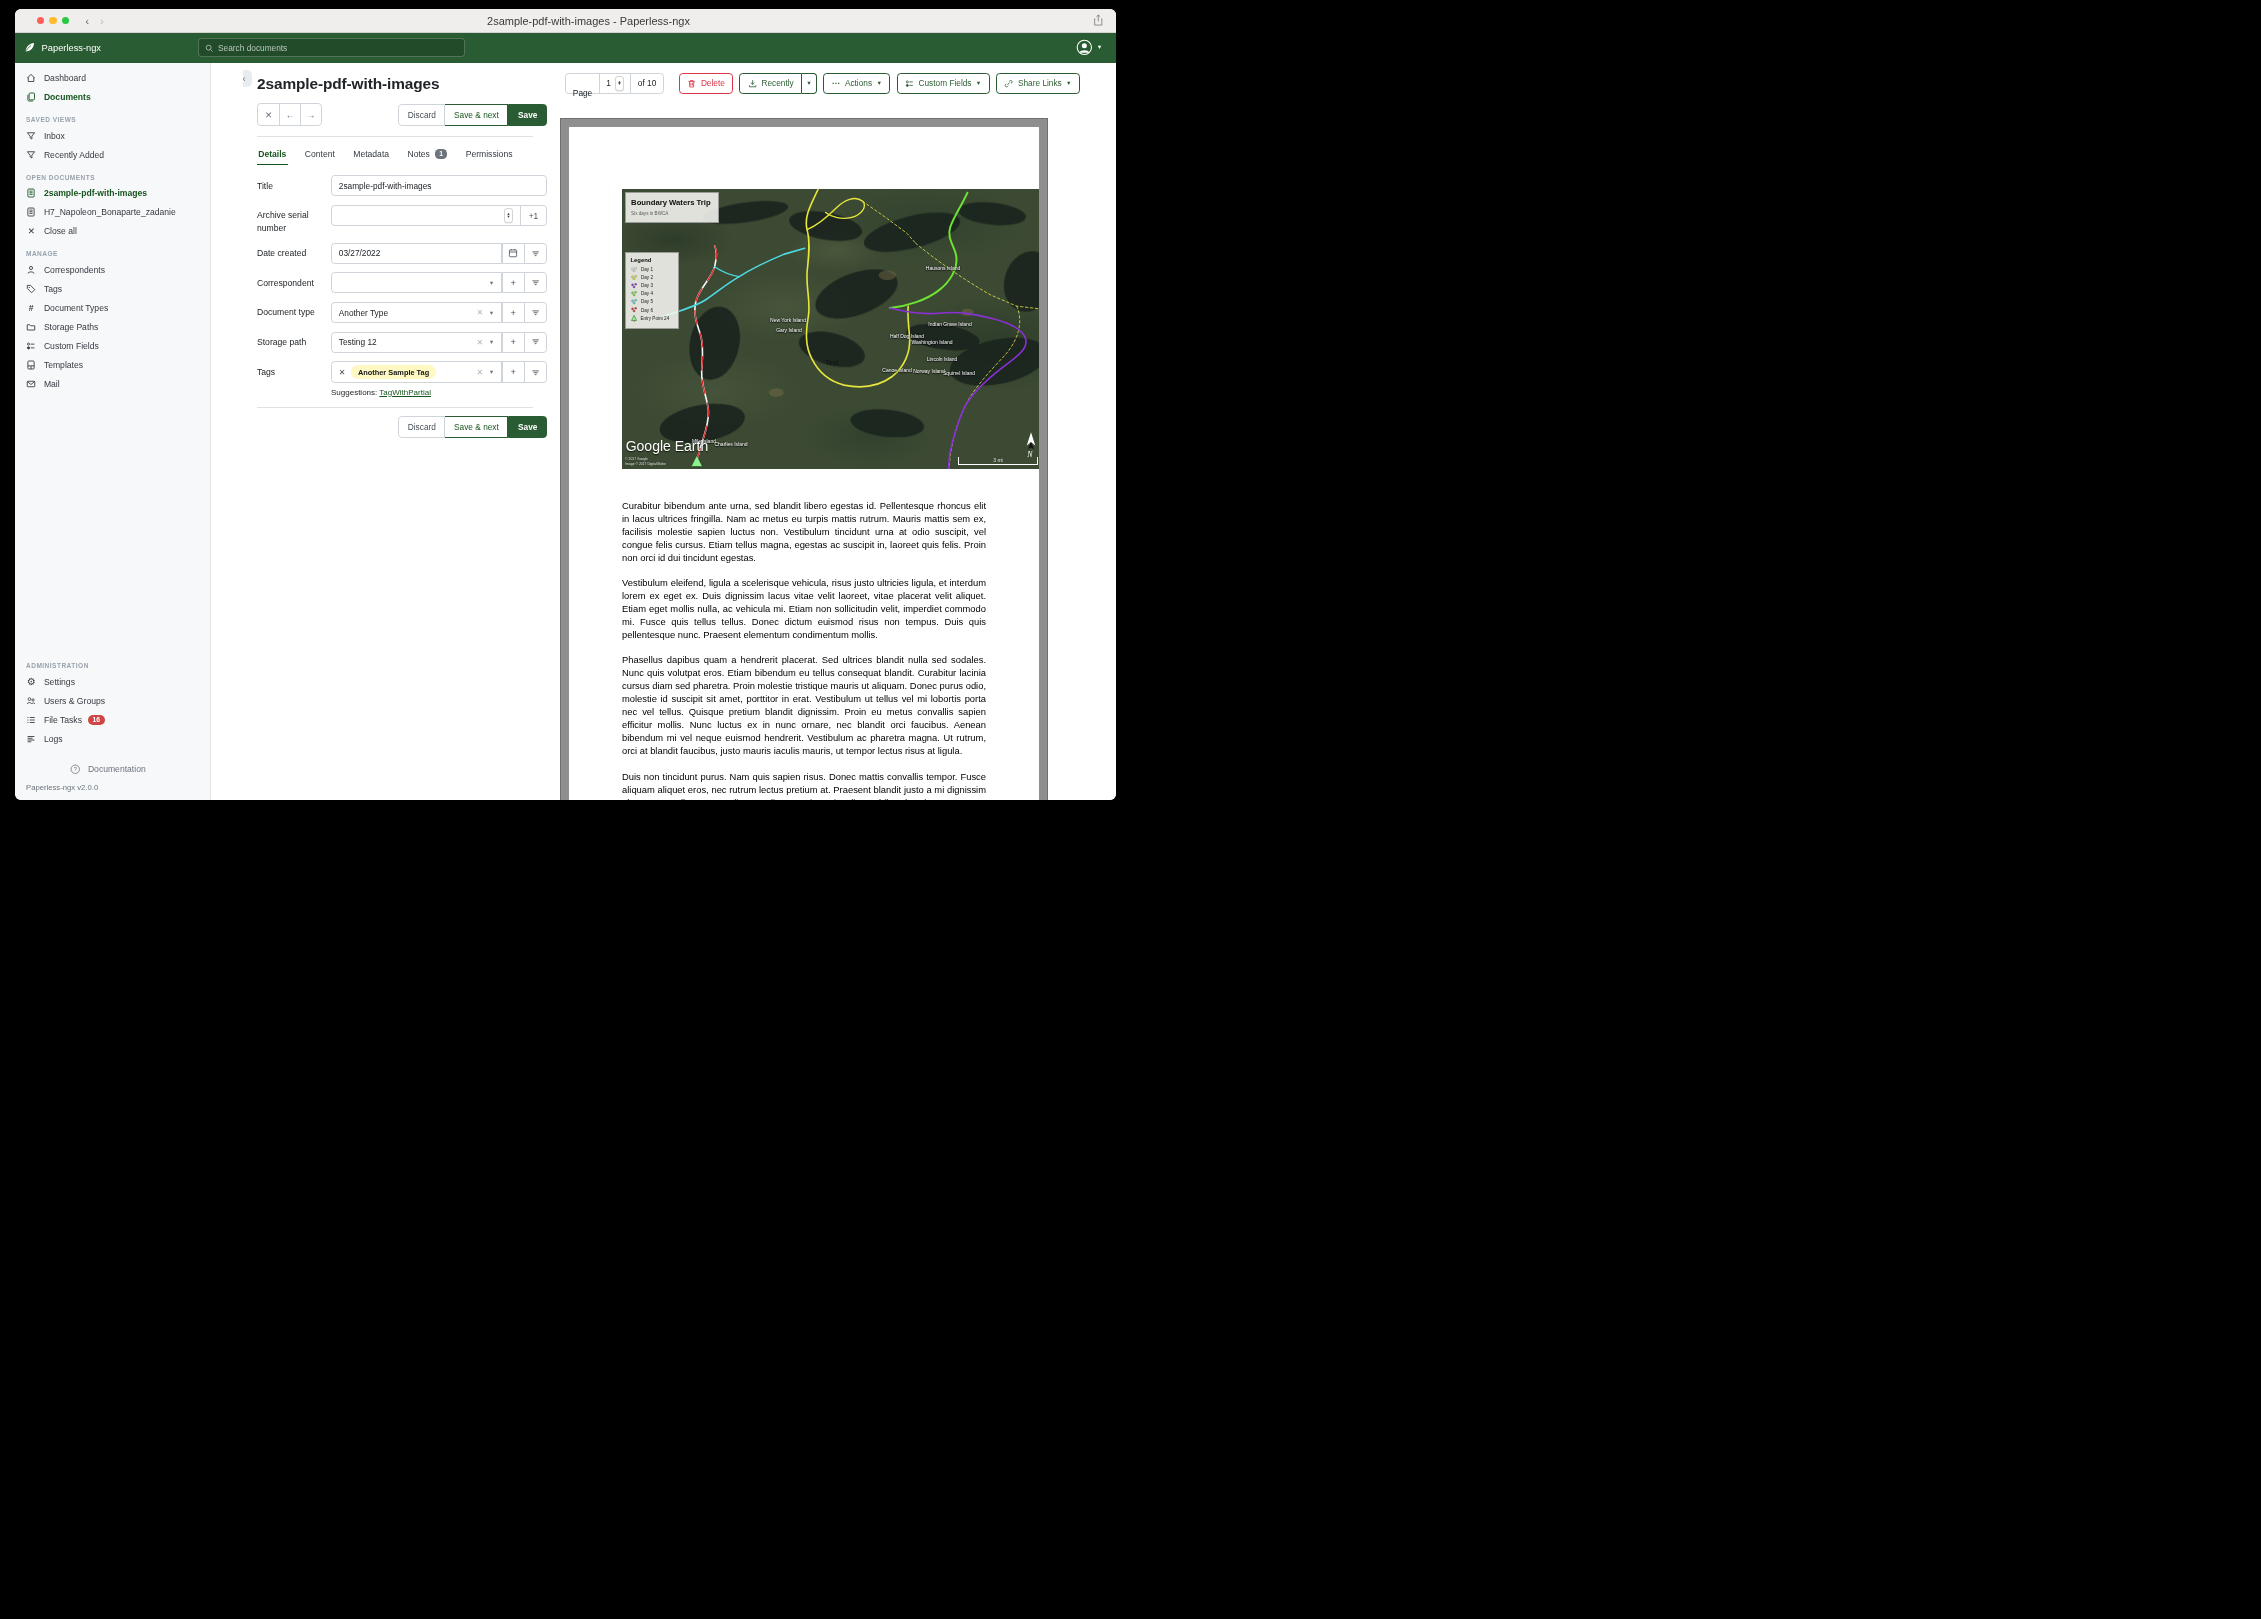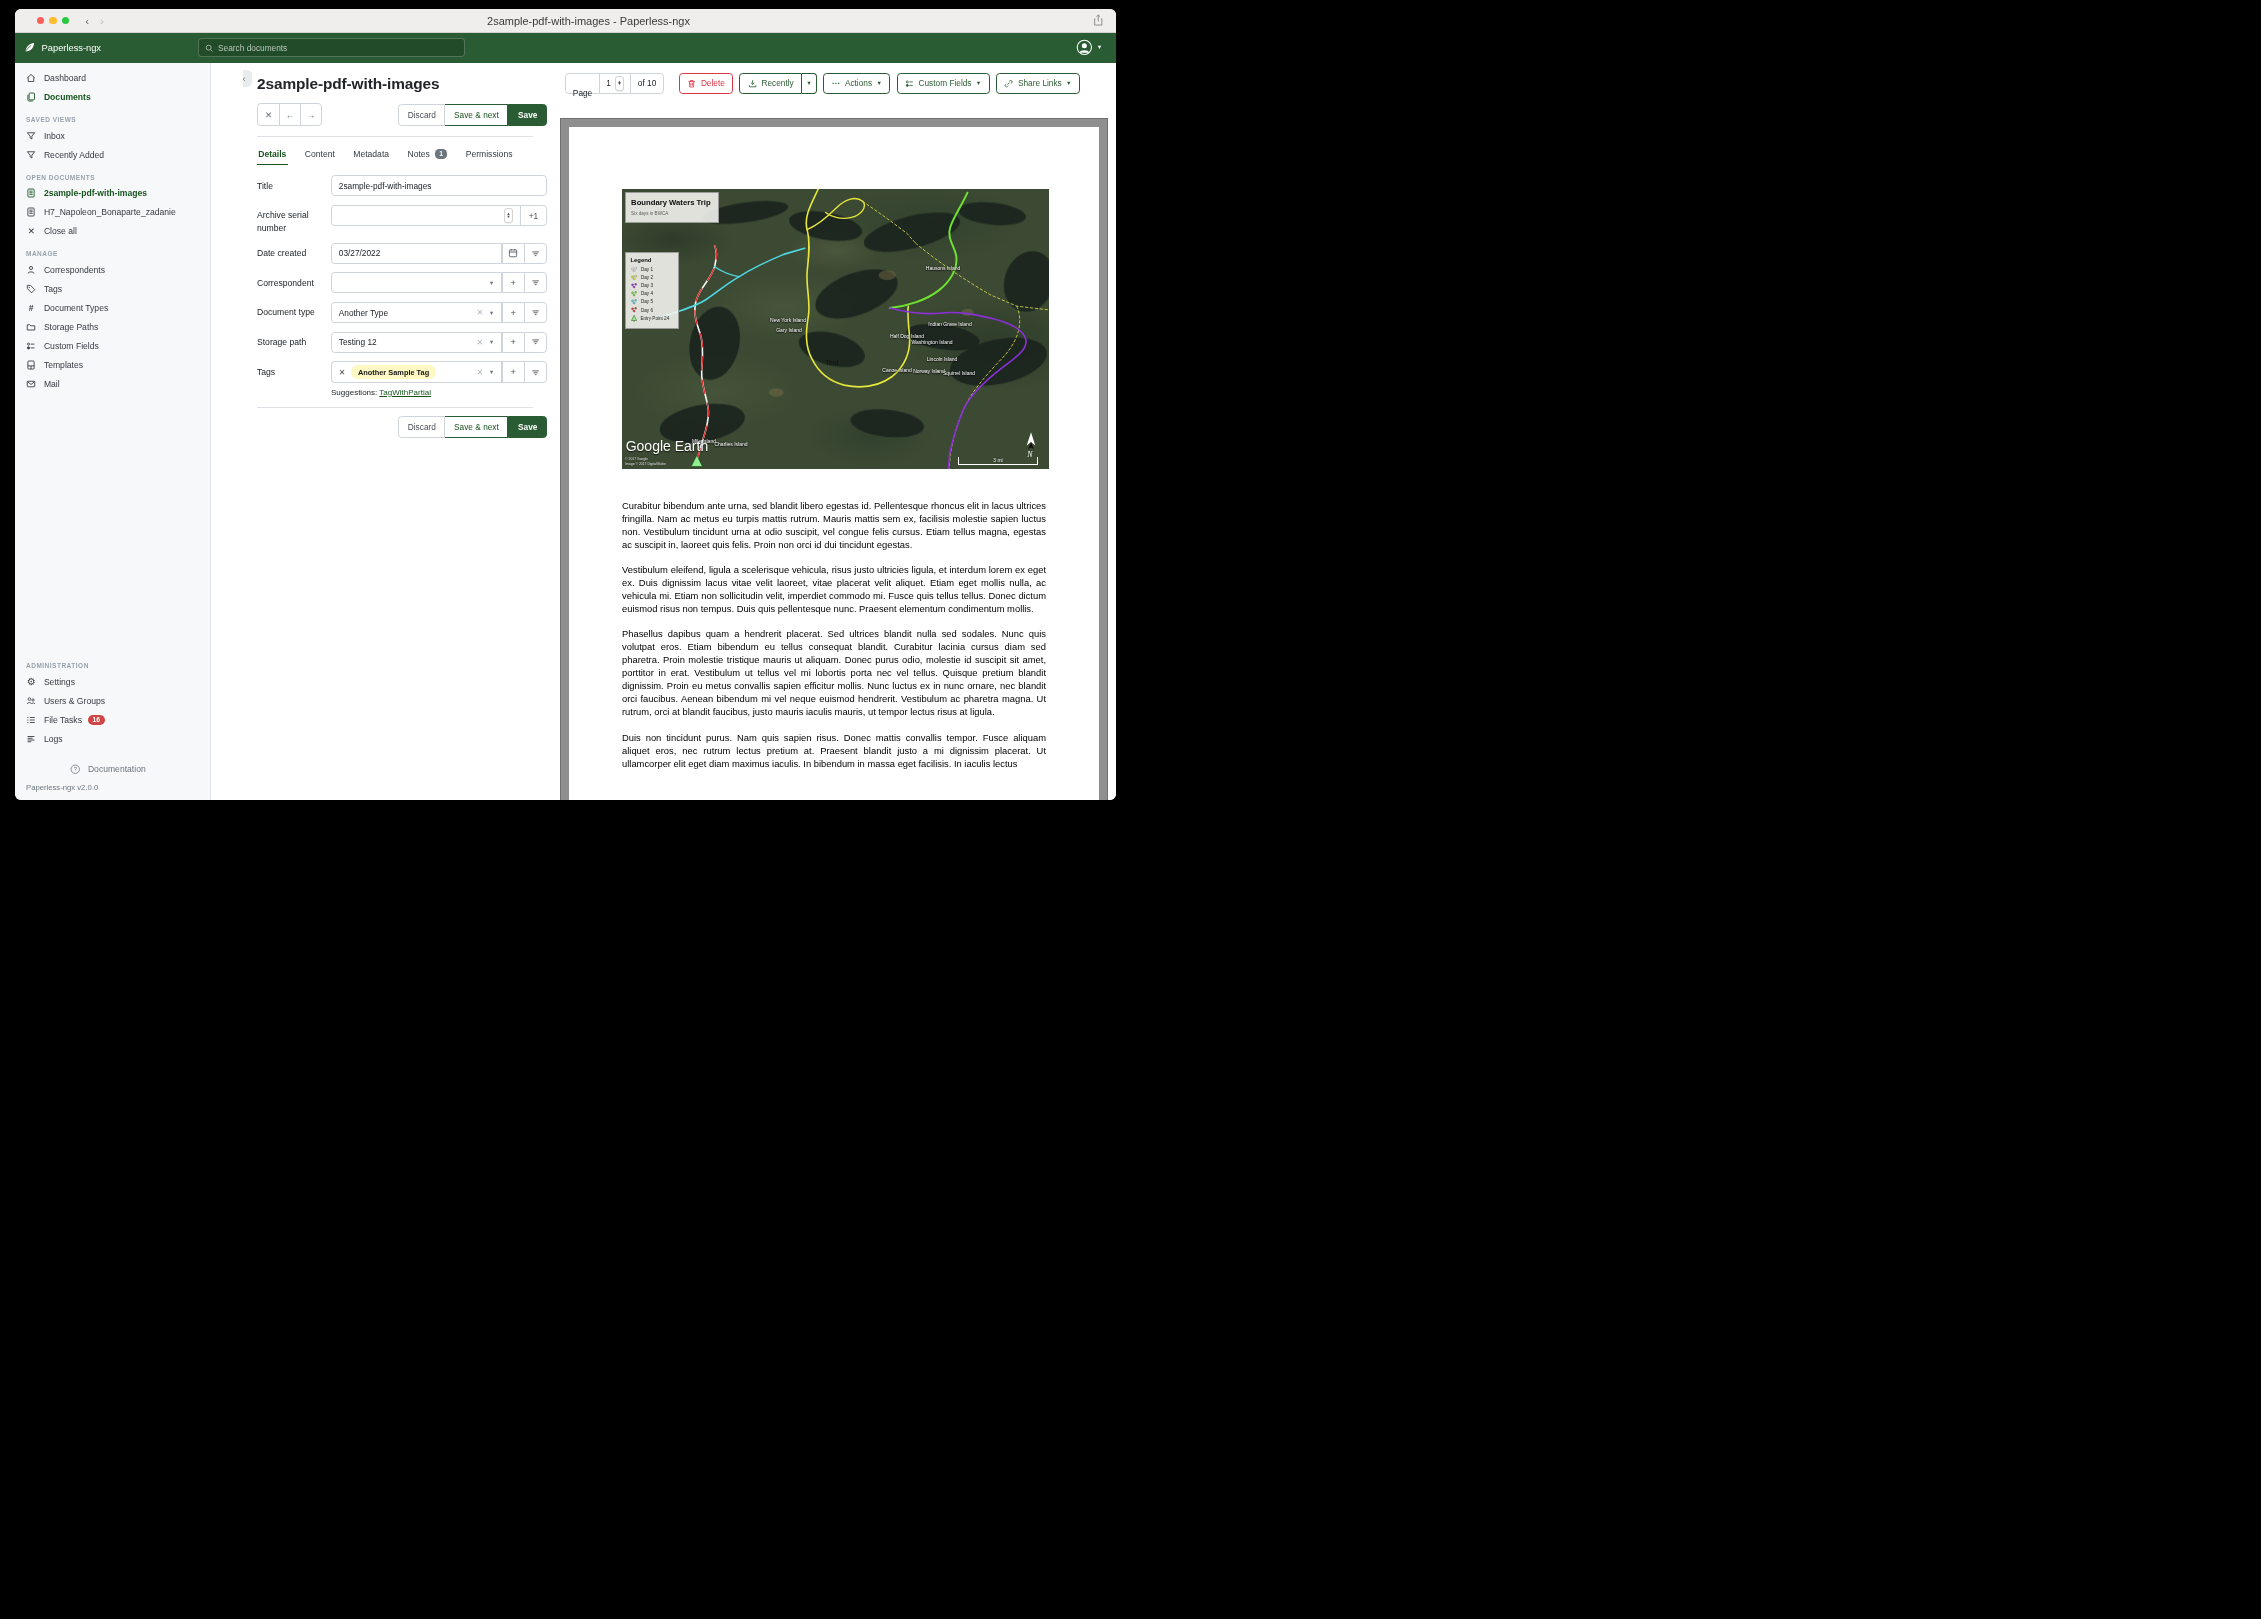--- a/index.html
+++ b/index.html
@@ -76,21 +76,21 @@
   .app-btn:last-child{border-radius:0 3.7px 3.7px 0;}
   .ctrl .grow{flex:1;}
   .sel-x{color:#adb5bd;font-size:8px;margin-right:5.6px;cursor:pointer;}
   .sel-caret{color:#6c757d;font-size:5.6px;cursor:pointer;}
   .chip{background:#c1764a;color:#161616;font-weight:700;font-size:7.4px;padding:2.5px 6.8px;border-radius:6.8px;white-space:nowrap;}
   .chip-x{color:#495057;font-size:8px;margin-right:5.6px;cursor:pointer;}
   .suggest{margin:4.3px 0 0 74px;font-size:8px;color:#212529;}
   .suggest a{color:#17541f;text-decoration:underline;cursor:pointer;}
   .bottom-row{width:290px;display:flex;justify-content:flex-end;margin-top:8.6px;}
   
-  .preview{position:absolute;left:318px;top:56px;width:546px;bottom:0;border:8px solid #8f8f8f;border-bottom:none;outline:0.6px solid #6f6f6f;background:#fff;}
+  .preview{position:absolute;left:318px;top:56px;width:486px;bottom:0;border:8px solid #8f8f8f;border-bottom:none;outline:0.6px solid #6f6f6f;background:#fff;}
   .page{position:absolute;inset:0;background:#fff;padding:62px 53px 0;overflow:hidden;}
   .map{position:relative;width:427px;height:280px;overflow:hidden;background-color:#3c4a33;
     background-image:
       radial-gradient(ellipse 86px 37px at 12% 18%,#2d3b29 0%,rgba(45,59,41,0) 70%),
       radial-gradient(ellipse 136px 56px at 72% 12%,#32422d 0%,rgba(50,66,45,0) 70%),
       radial-gradient(ellipse 111px 49px at 38% 42%,#47553b 0%,rgba(71,85,59,0) 70%),
       radial-gradient(ellipse 142px 68px at 88% 55%,#2e3d2a 0%,rgba(46,61,42,0) 70%),
       radial-gradient(ellipse 123px 56px at 22% 72%,#45533a 0%,rgba(69,83,58,0) 70%),
       radial-gradient(ellipse 93px 43px at 58% 88%,#31412d 0%,rgba(49,65,45,0) 70%),
       radial-gradient(ellipse 68px 31px at 50% 22%,#4a573c 0%,rgba(74,87,60,0) 70%);}

